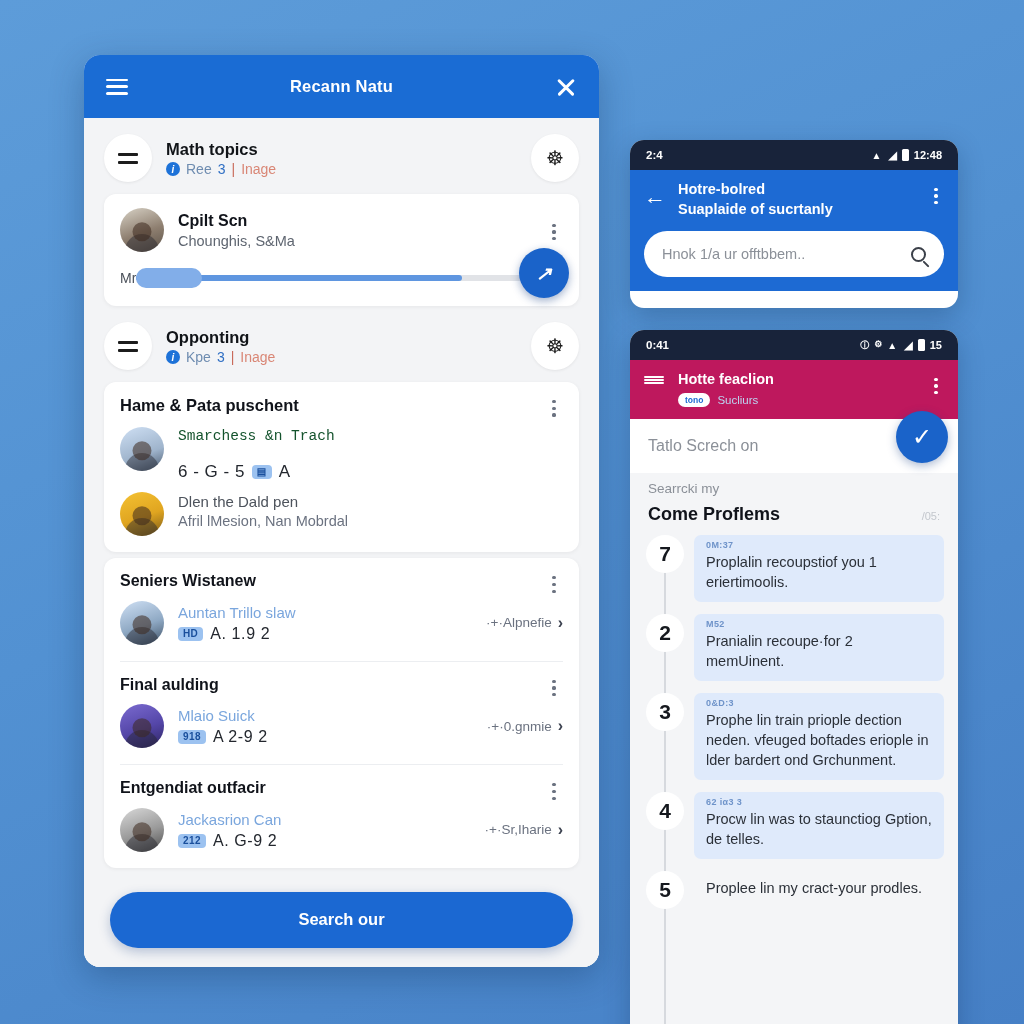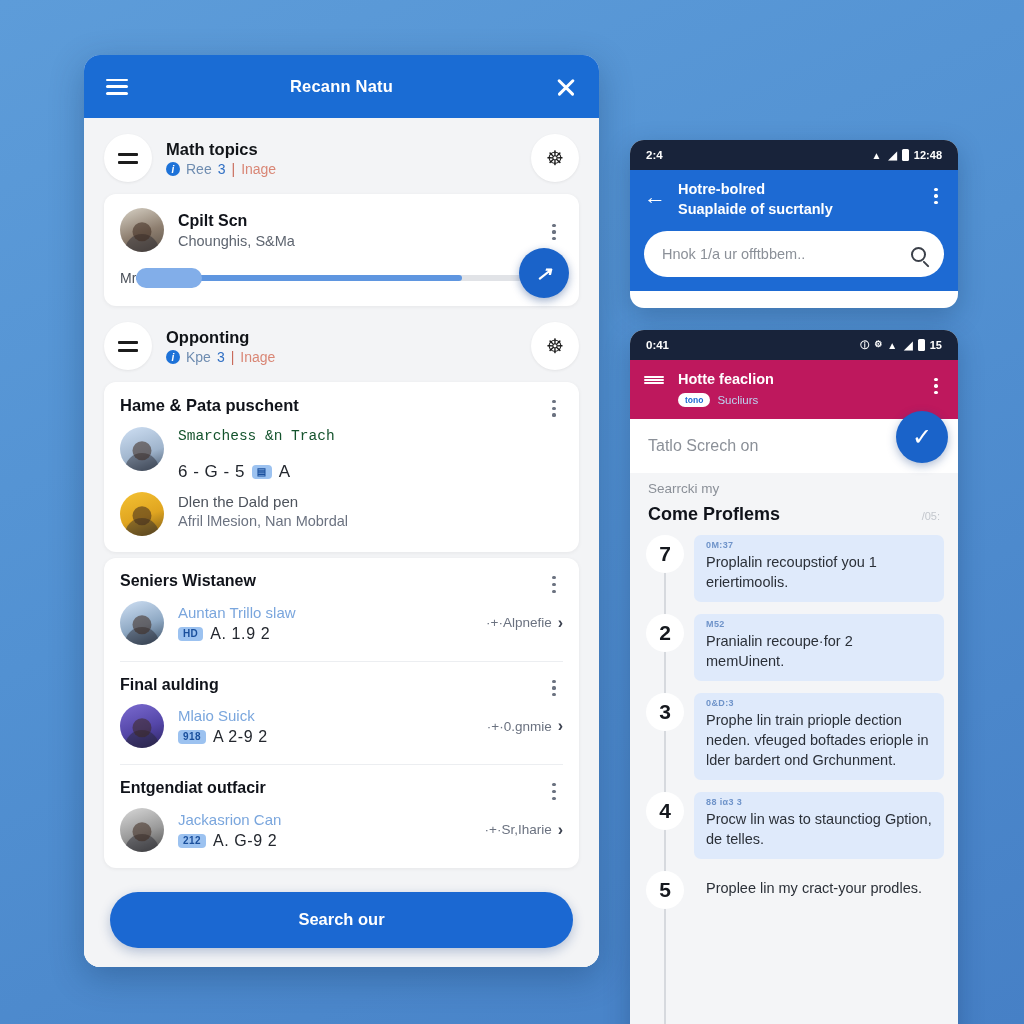--- a/index.html
+++ b/index.html
@@ -553,21 +553,21 @@
       <div class="prob-num">3</div>
       <div class="prob-box">
         <div class="prob-tag">0&amp;D:3</div>
         <div class="prob-text">Prophe lin train priople dection neden. vfeuged boftades eriople in lder bardert ond Grchunment.</div>
       </div>
     </div>
 
     <div class="prob">
       <div class="prob-num">4</div>
       <div class="prob-box">
-        <div class="prob-tag">88 iα3 3</div>
+        <div class="prob-tag">62 iα3 3</div>
         <div class="prob-text">Procw lin was to staunctiog Gption, de telles.</div>
       </div>
     </div>
 
     <div class="prob plain">
       <div class="prob-num">5</div>
       <div class="prob-box">
         <div class="prob-text">Proplee lin my cract-your prodles.</div>
       </div>
     </div>

